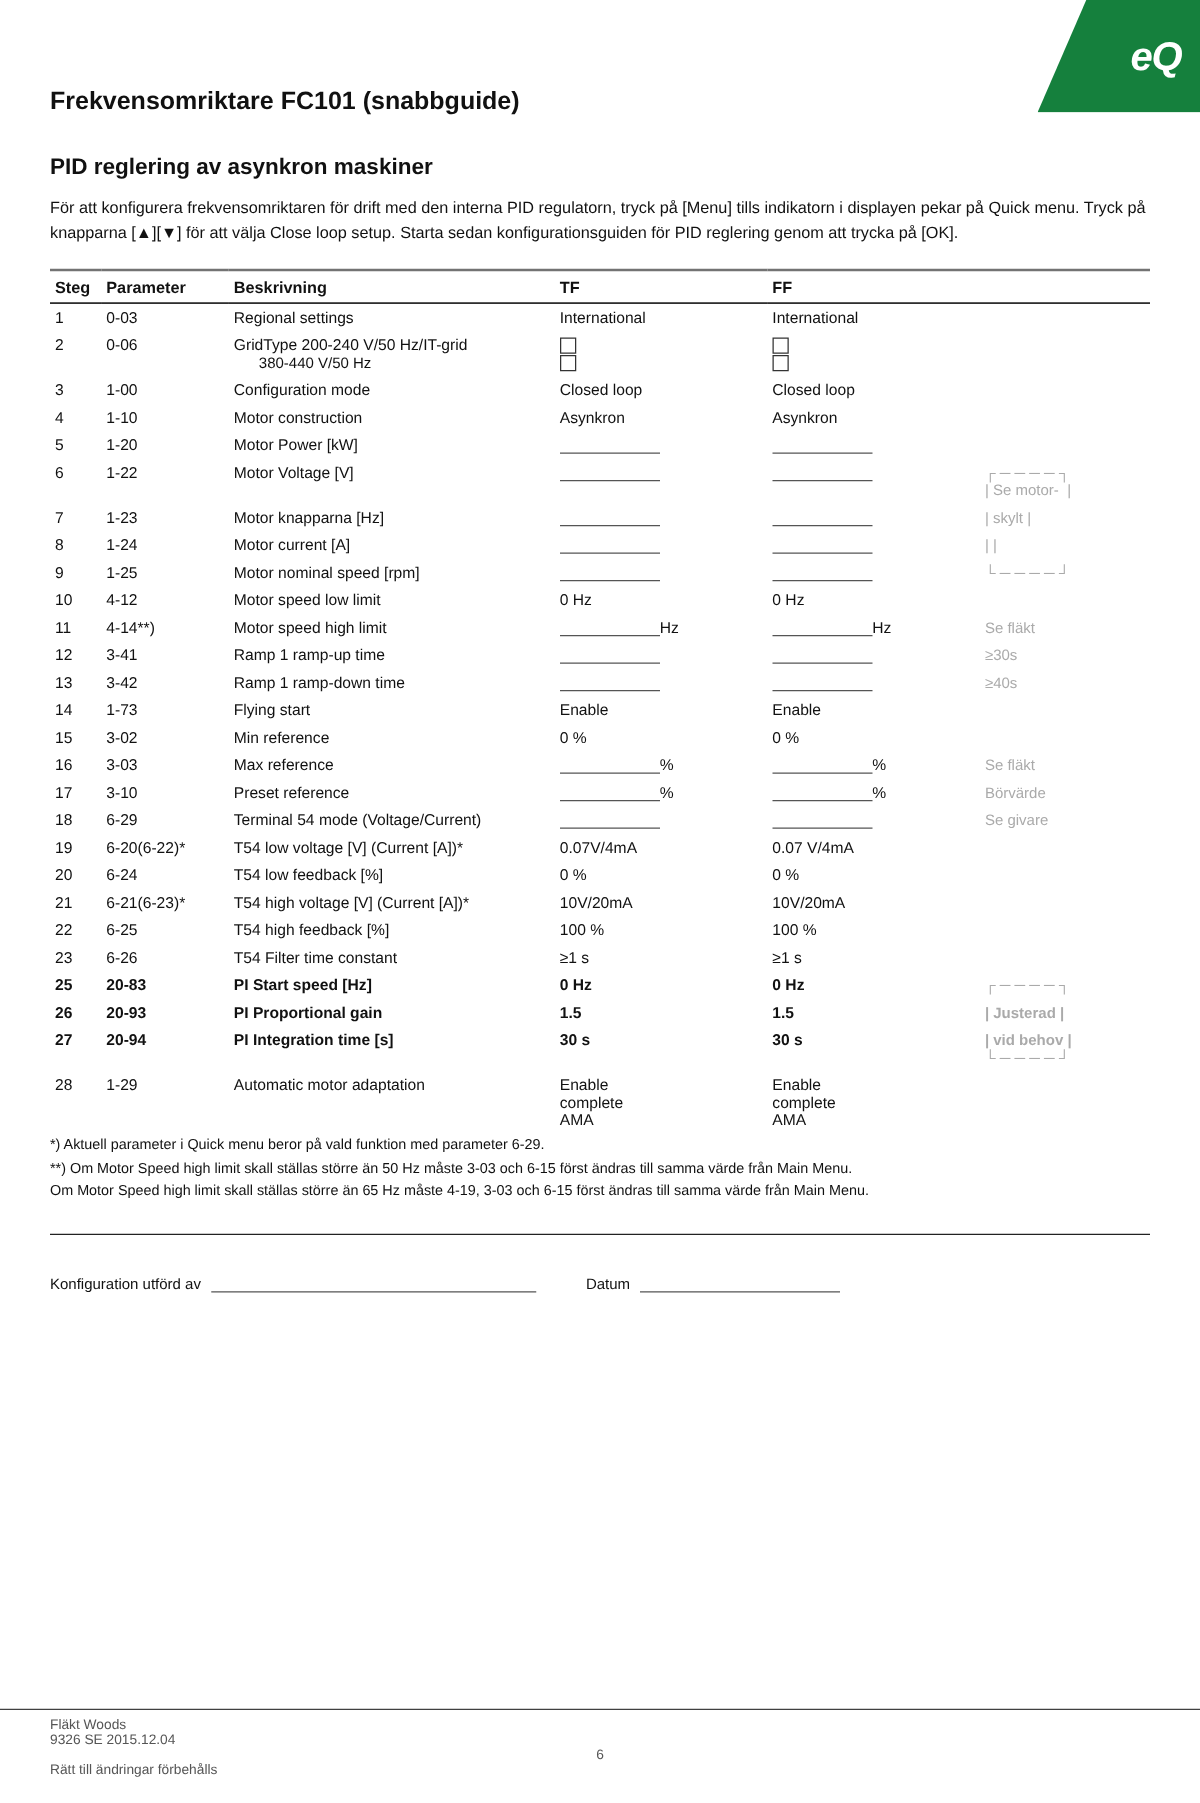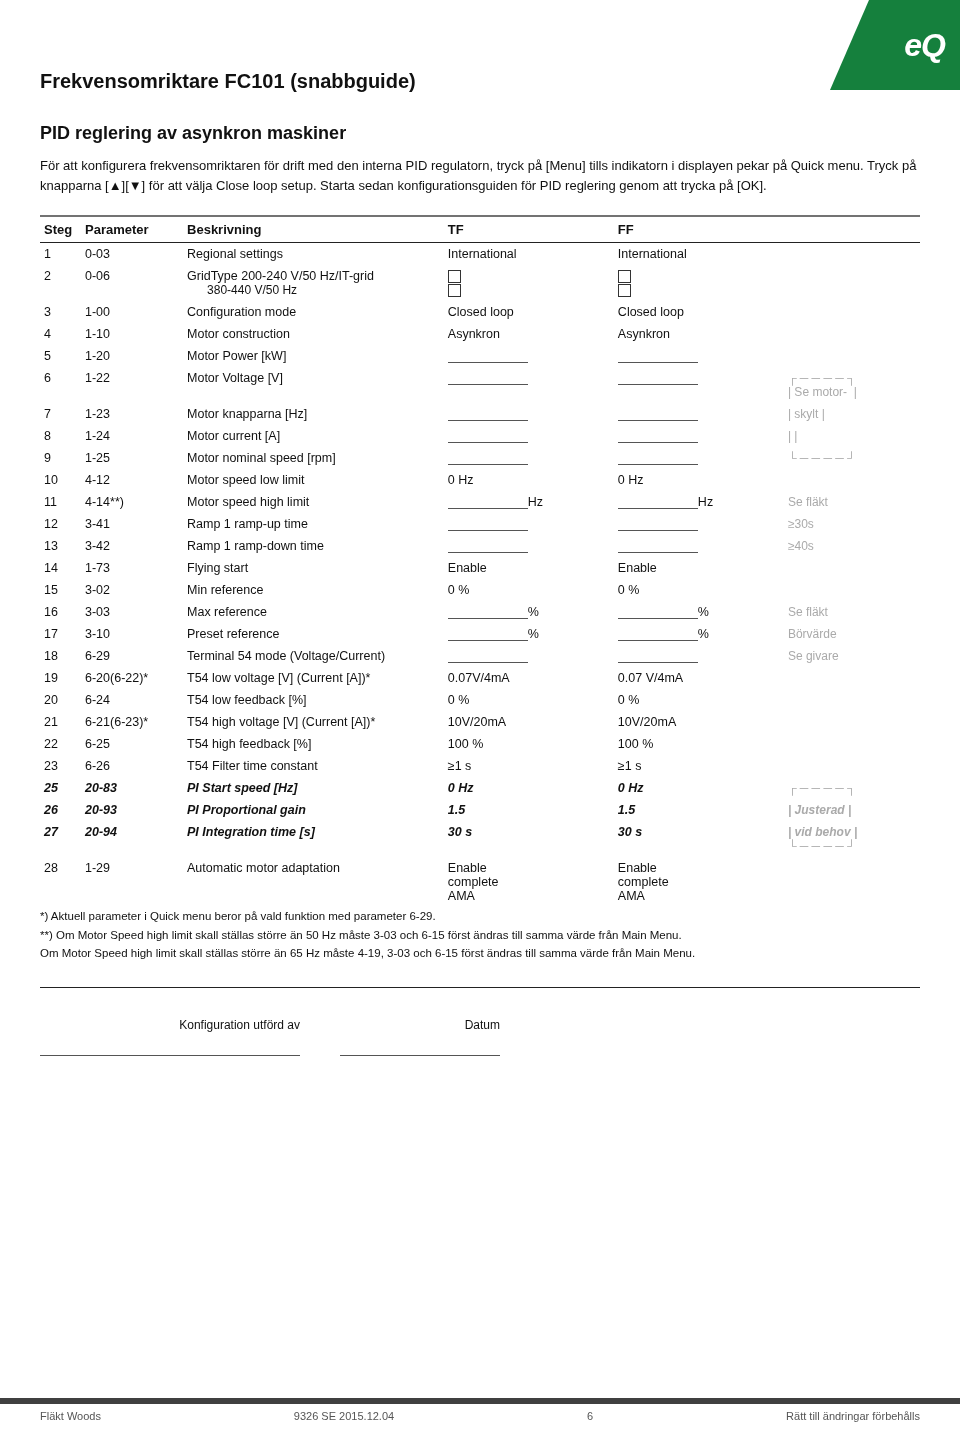--- a/index.html
+++ b/index.html
@@ -81,21 +81,20 @@
       background: #fff;
     }
     .param-table tbody tr td {
       padding: 4px 4px;
       font-size: 12.5px;
       vertical-align: top;
       border-bottom: none;
     }
     .param-table tbody tr.bold-row td {
       font-weight: bold;
-      font-style: italic;
     }
     .param-table tbody tr td.steg {
       width: 36px;
       font-weight: normal;
     }
     .param-table tbody tr.bold-row td.steg {
       font-weight: bold;
     }
     .param-table tbody tr td.param {
       width: 90px;
@@ -144,21 +143,20 @@
     .signature-line {
       margin-top: 30px;
       display: flex;
       gap: 40px;
       font-size: 12px;
     }
     .sig-field {
       display: flex;
       align-items: flex-end;
       gap: 8px;
-      flex-direction: column;
     }
     .sig-underline {
       display: inline-block;
       border-bottom: 1px solid #555;
       width: 260px;
       height: 16px;
     }
     .sig-underline-short {
       width: 160px;
     }
@@ -167,22 +165,23 @@
     .bottom-bar {
       position: absolute;
       bottom: 20px;
       left: 0;
       right: 0;
       padding: 0 40px;
       display: flex;
       justify-content: space-between;
       font-size: 11px;
       color: #555;
-      border-top: 6px solid #404040;
+      border-top: 1px solid #404040;
       padding-top: 6px;
+      flex-direction: column;
     }
     .bottom-bar-center {
       text-align: center;
     }
 
     
     .hr-sep {
       border: none;
       border-top: 1.5px solid #222;
       margin: 8px 0 4px 0;

